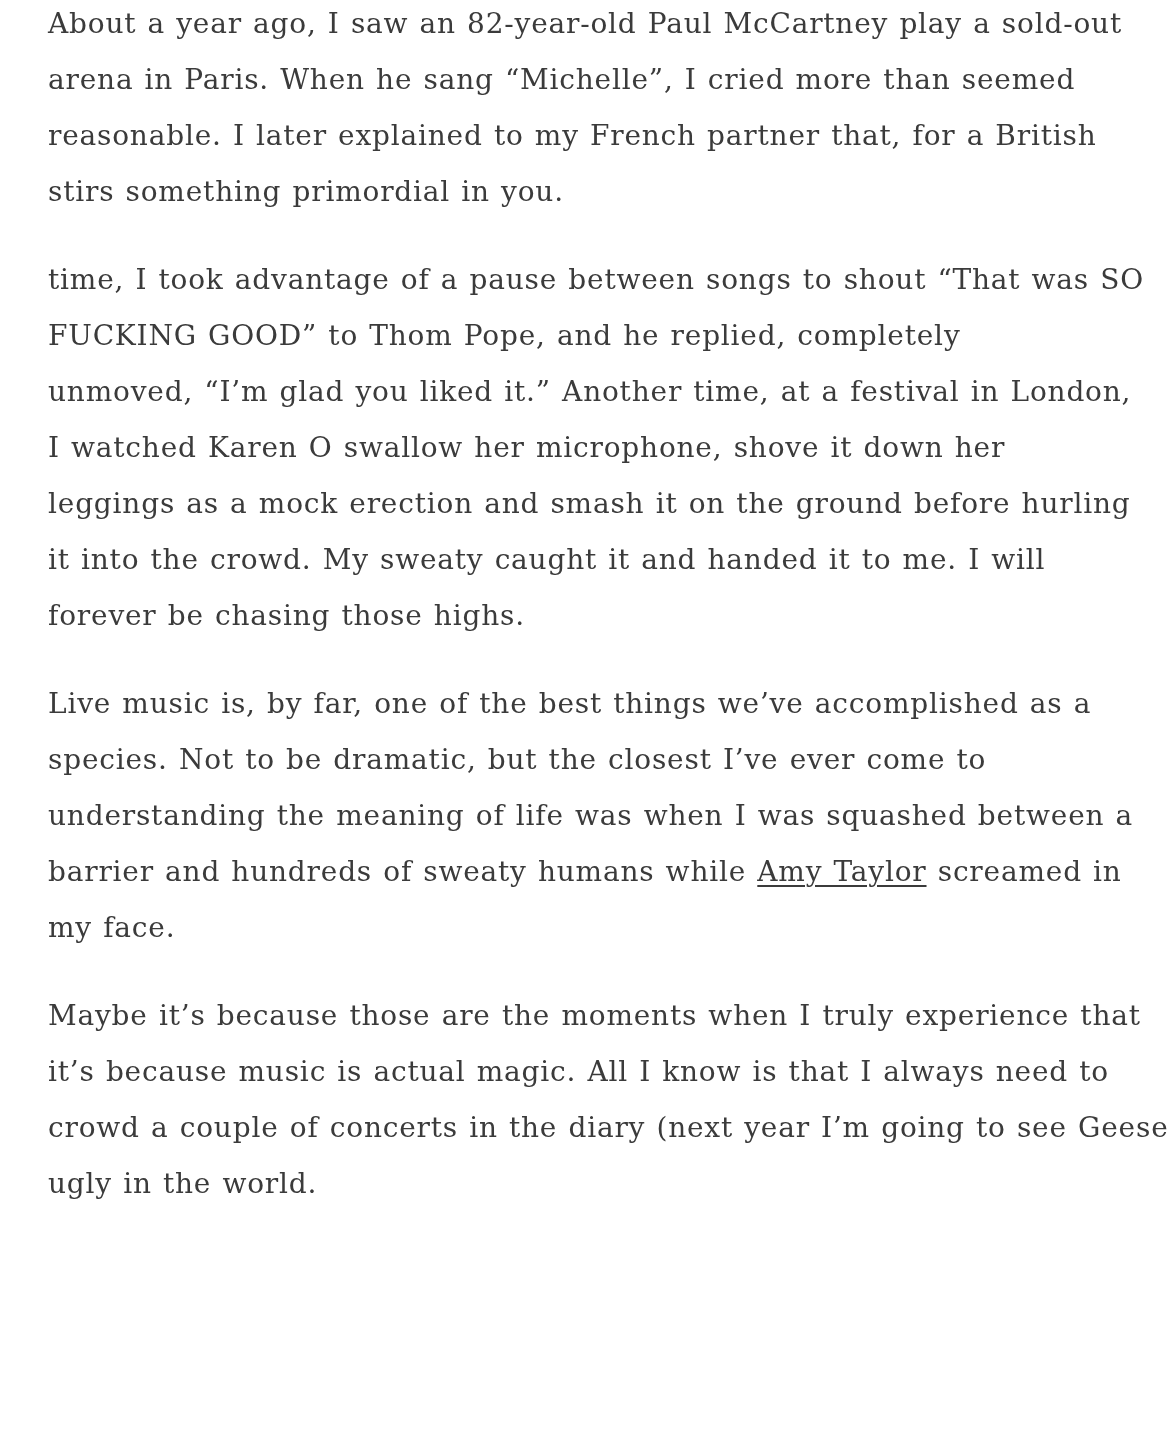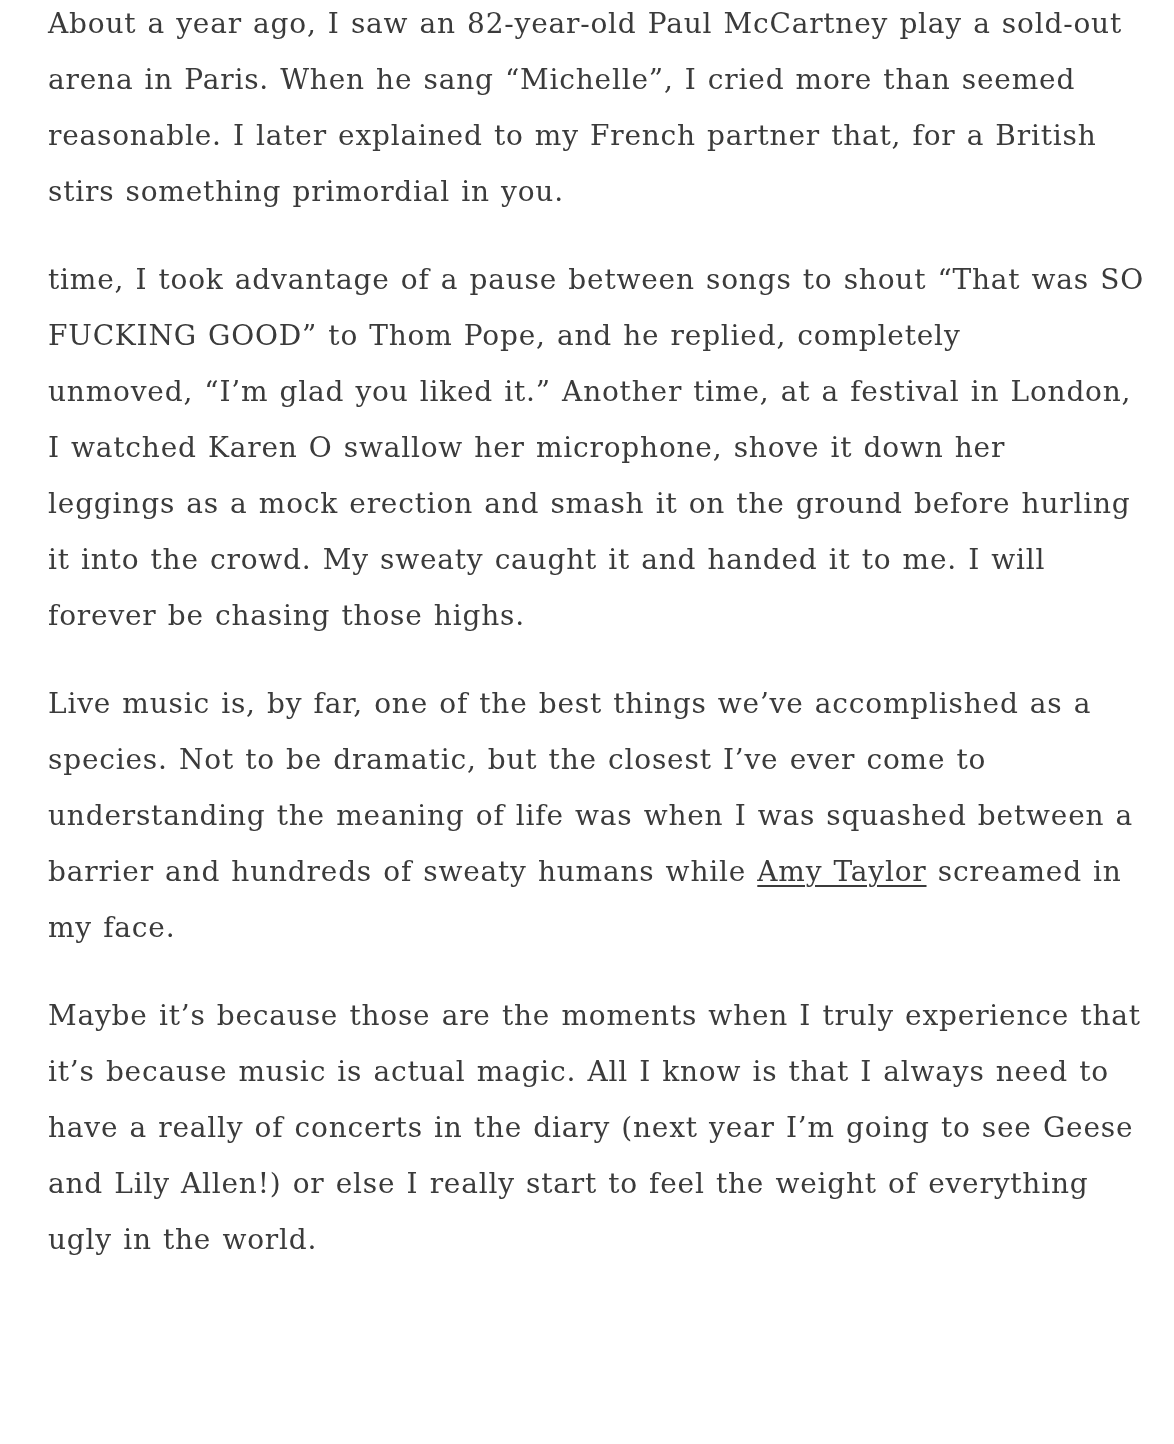--- a/index.html
+++ b/index.html
@@ -66,18 +66,17 @@
       <p>
         <span class="line"><span>Live music is, by far, one of the best things we’ve accomplished as a</span></span>
         <span class="line"><span>species. Not to be dramatic, but the closest I’ve ever come to</span></span>
         <span class="line"><span>understanding the meaning of life was when I was squashed between a</span></span>
         <span class="line"><span>barrier and hundreds of sweaty humans while </span><a class="inline-link" href="#">Amy Taylor</a><span> screamed in</span></span>
         <span class="line"><span>my face.</span></span>
       </p>
       <p>
         <span class="line"><span>Maybe it’s because those are the moments when I truly experience that</span></span>
         <span class="line"><span>it’s because music is actual magic. All I know is that I always need to</span></span>
-        <span class="line"><span>have a really of concerts in the diary (next year I’m going to see Geese</span></span>
-        <span class="line"><span>and Lily Allen!) or else I really start to feel the weight of everything</span></span>
+        <span class="line"><span>crowd a couple of concerts in the diary (next year I’m going to see Geese</span></span>
         <span class="line"><span>ugly in the world.</span></span>
       </p>
     </article>
 </main>
 
 </body></html>

